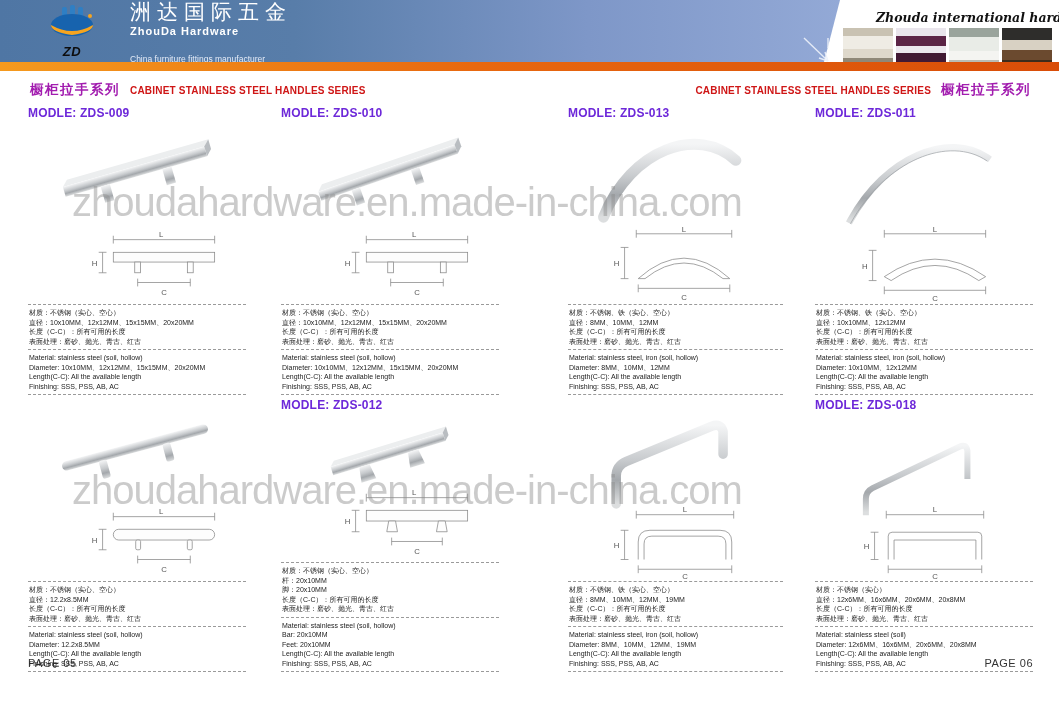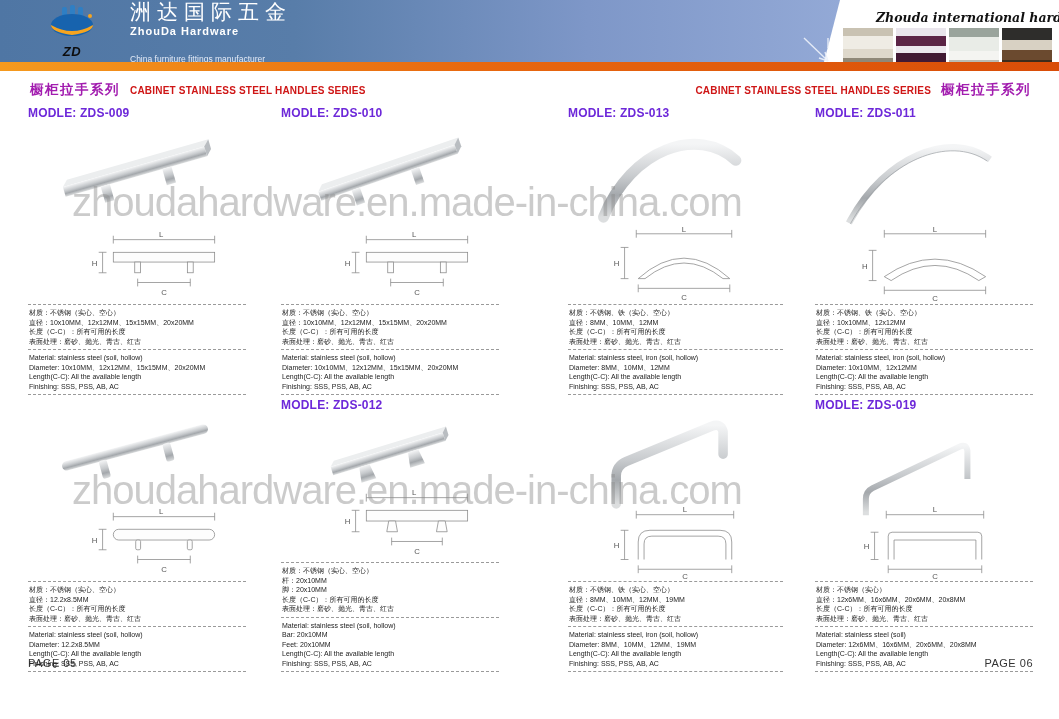--- a/index.html
+++ b/index.html
@@ -437,21 +437,21 @@
       <div class="enb">
         <div>Material: stainless steel, iron (soil, hollow)</div>
         <div>Diameter: 8MM、10MM、12MM、19MM</div>
         <div>Length(C-C): All the available length</div>
         <div>Finishing: SSS, PSS, AB, AC</div>
       </div>
     </div>
   </div>
 
   <div class="cell r2 c4">
-    <div class="model">MODLE: ZDS-019</div>
+    <div class="model">MODLE: ZDS-018</div>
     <div class="photo">
       <svg class="handle" viewBox="0 0 230 150" preserveAspectRatio="xMidYMid meet">
         <path d="M28,144 L28,124 Q28,113 38,108 L168,46 Q178,41 180,52 L180,90" stroke="url(#gm)" stroke-width="9" fill="none" stroke-linecap="square" stroke-linejoin="round"></path>
       </svg>
       <svg class="dim" viewBox="0 0 150 78">
         <g class="dimln">
           <path d="M28,58 L28,34 Q28,30 32,30 L120,30 Q124,30 124,34 L124,58"></path>
           <path d="M34,58 L34,38 L118,38 L118,58"></path>
           <line x1="26" y1="12" x2="126" y2="12"></line>
             <line x1="26" y1="8" x2="26" y2="16"></line>

